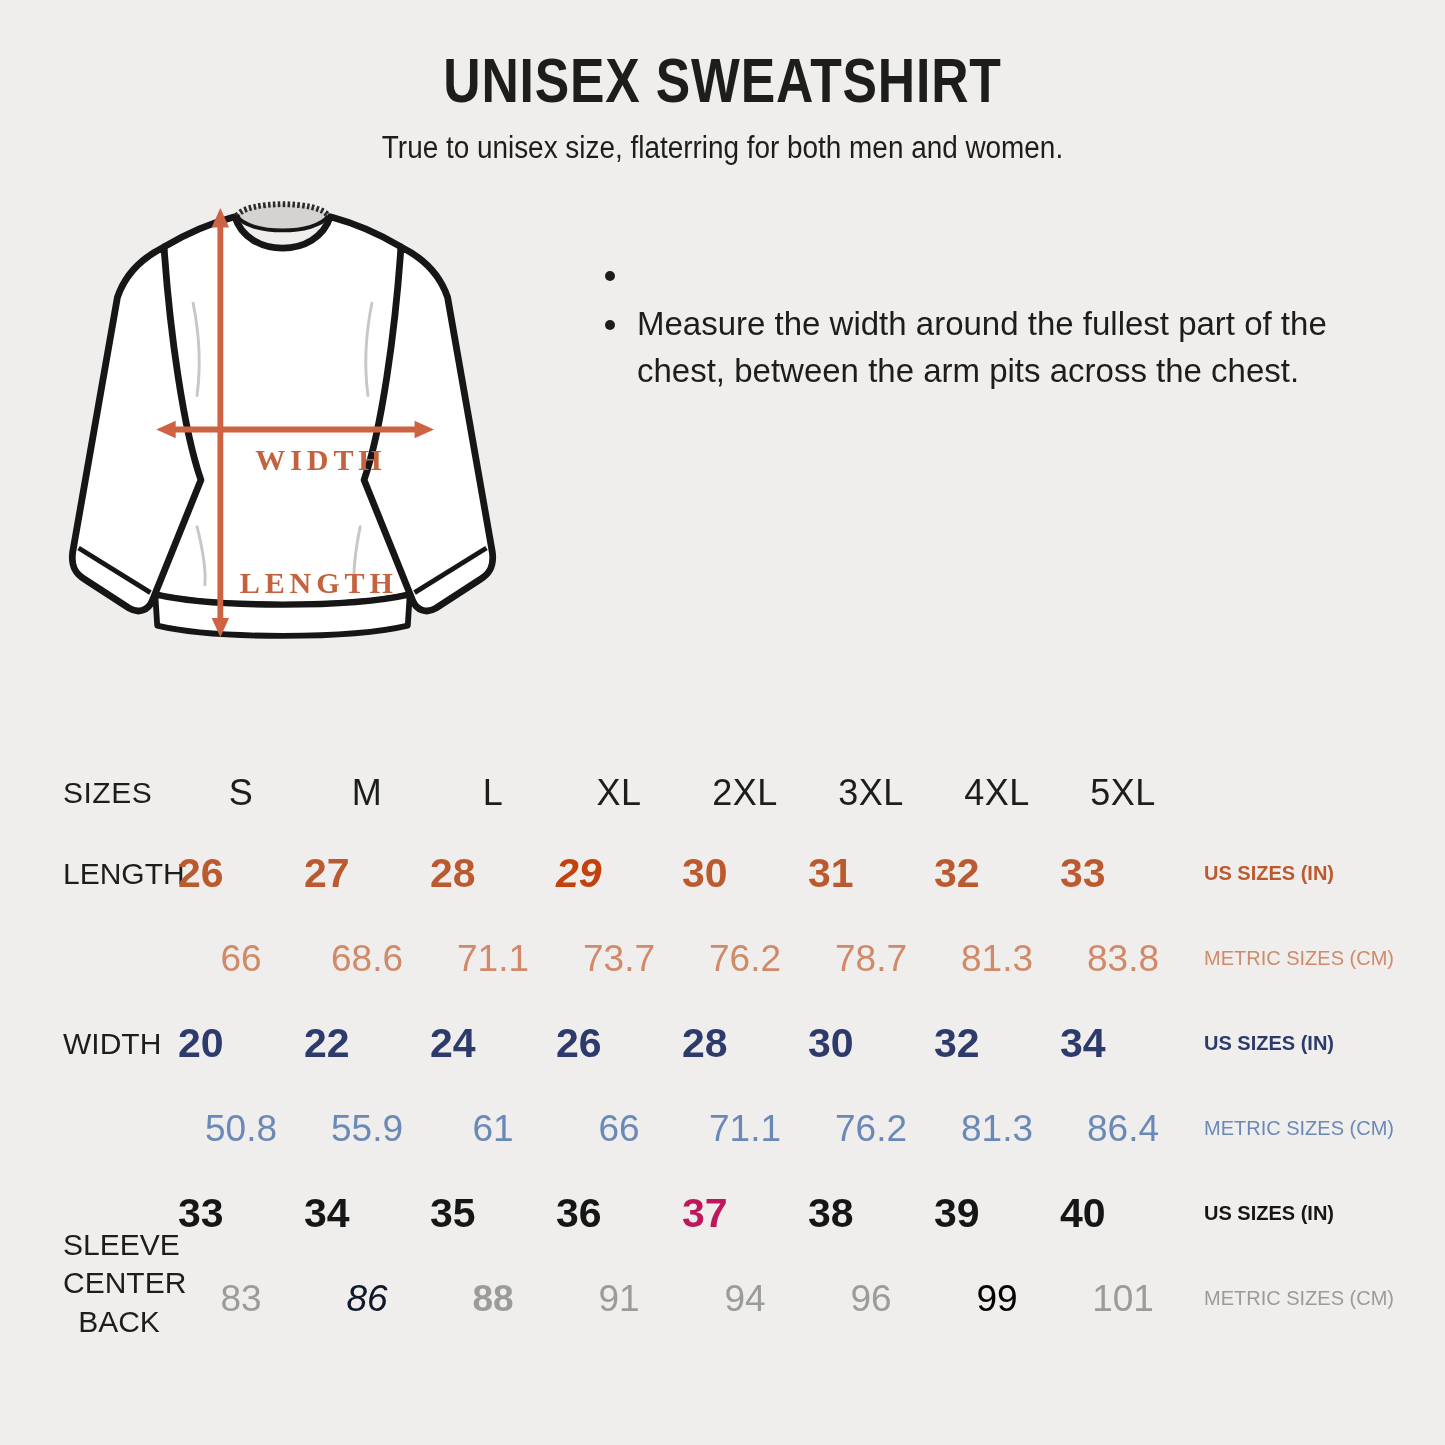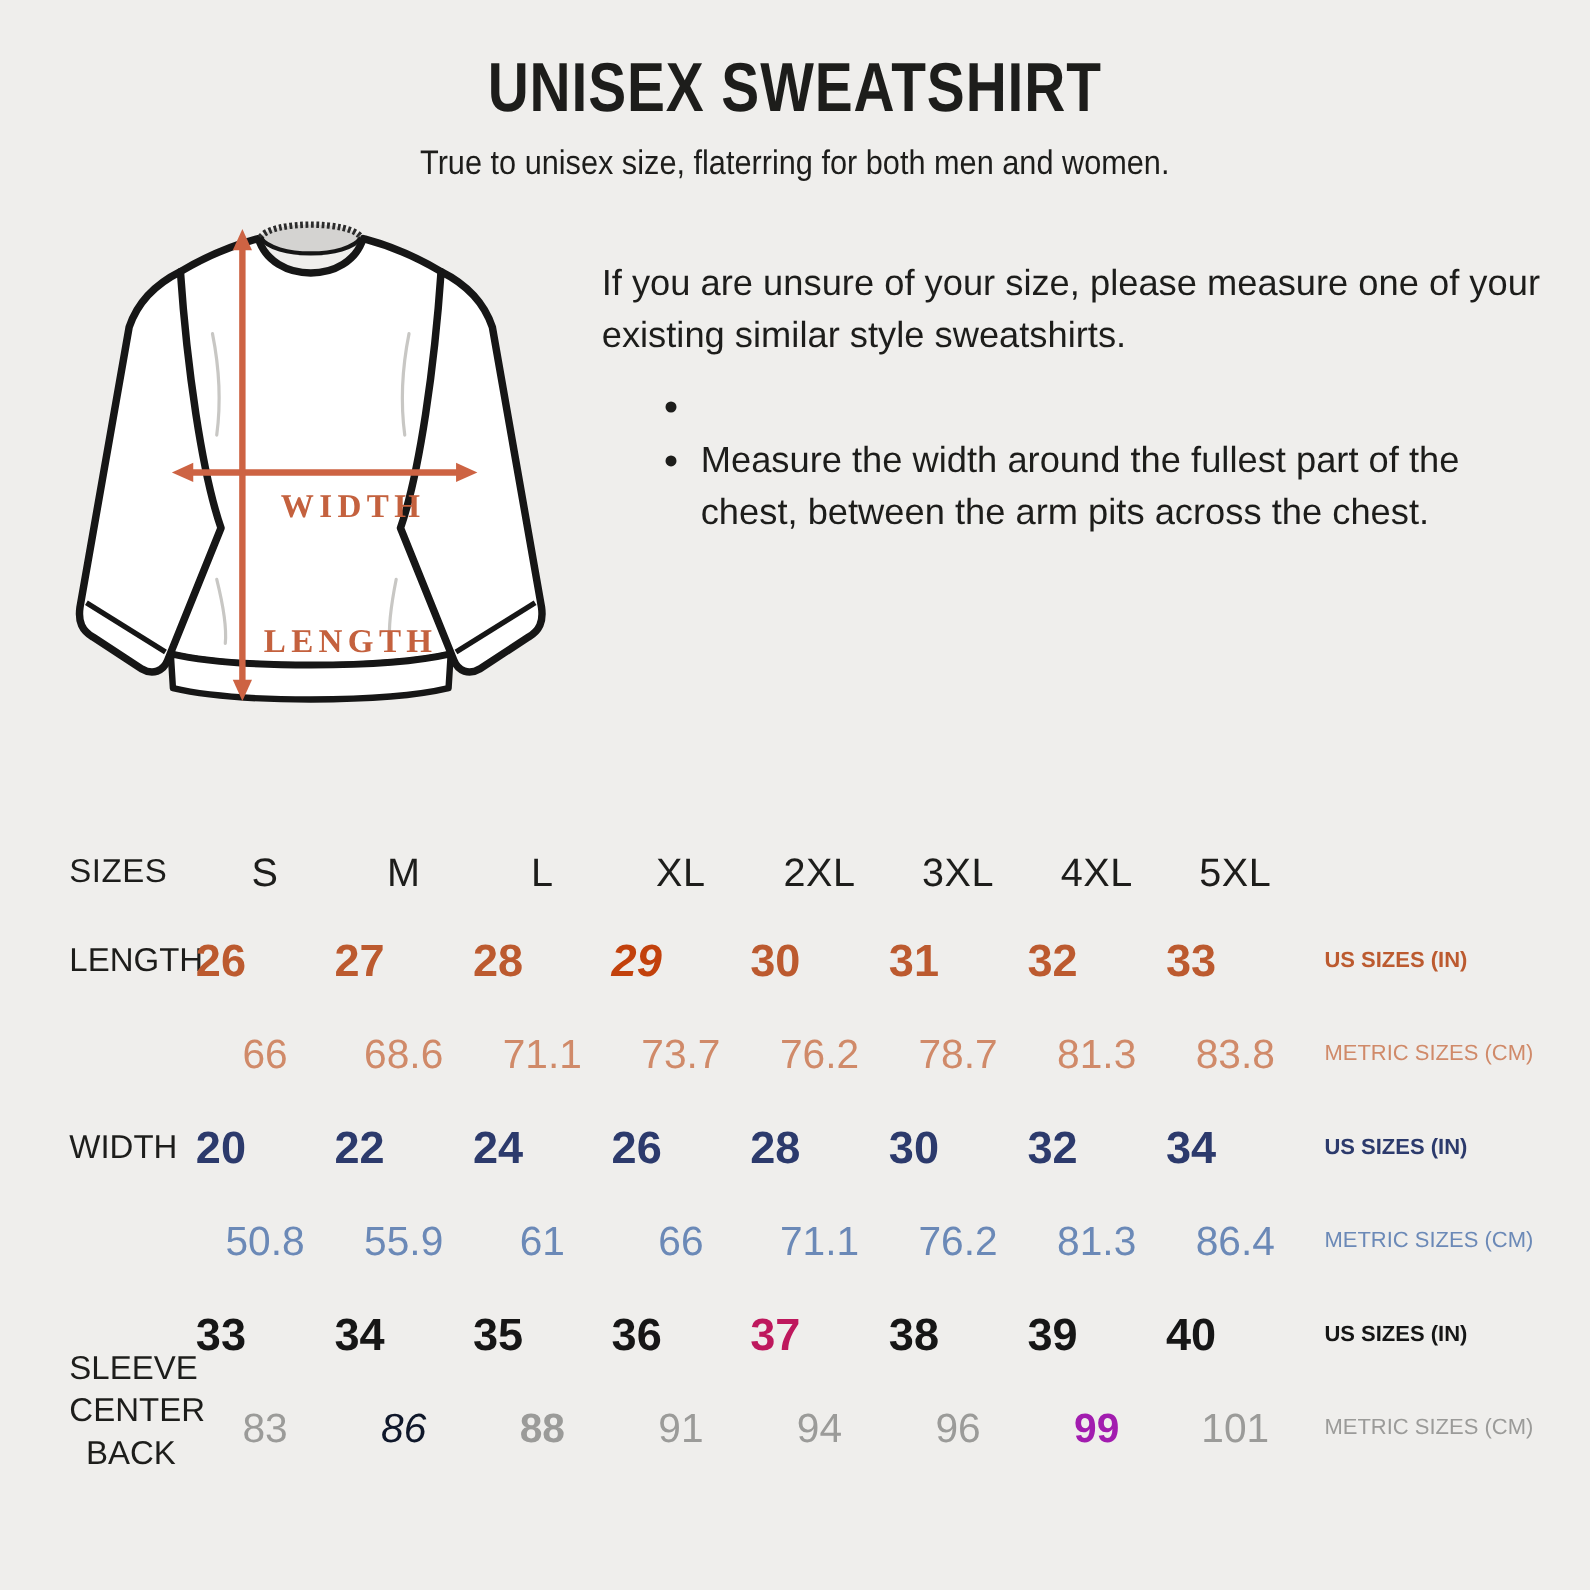--- a/index.html
+++ b/index.html
@@ -181,21 +181,20 @@
         <line x1="196" y1="34" x2="196" y2="452" stroke-width="6" stroke="#cd6343"></line>
         <polygon points="196,22 187,42 205,42" fill="#cd6343"></polygon>
         <polygon points="196,464 187,444 205,444" fill="#cd6343"></polygon>
       </g>
 
       <text class="measure-label" x="232" y="292" fill="#c4613e">WIDTH</text>
       <text class="measure-label" x="216" y="418" fill="#c4613e">LENGTH</text>
     </svg>
 
     <div class="instructions">
-      <p class="intro">If you are unsure of your size, please measure one of your existing similar style sweatshirts.</p>
       <div class="bullet-list">
         <div class="bullet">
           <span class="dot"></span>
         </div>
         <div class="bullet">
           <span class="dot"></span>
           <span>Measure the width around the fullest part of the chest, between the arm pits across the chest.</span>
         </div>
       </div>
     </div>
@@ -271,19 +270,19 @@
         <div class="cell-us" style="color: rgb(22, 22, 22); grid-column: 7;">38</div>
         <div class="cell-us" style="color: rgb(22, 22, 22); grid-column: 8;">39</div>
         <div class="cell-us" style="color: rgb(22, 22, 22); grid-column: 9;">40</div>
         <div class="cell-unit us" style="color: rgb(22, 22, 22);">US SIZES (IN)</div>
         <div class="cell-metric" style="color: rgb(155, 155, 153); grid-column: 2;">83</div>
         <div class="cell-metric" style="color: #0f172a; grid-column: 3; font-style: italic;">86</div>
         <div class="cell-metric" style="color: rgb(155, 155, 153); grid-column: 4; font-weight: bold;">88</div>
         <div class="cell-metric" style="color: rgb(155, 155, 153); grid-column: 5;">91</div>
         <div class="cell-metric" style="color: rgb(155, 155, 153); grid-column: 6;">94</div>
         <div class="cell-metric" style="color: rgb(155, 155, 153); grid-column: 7;">96</div>
-        <div class="cell-metric" style="color: #a21caf; grid-column: 8; font-weight: bold;">99</div>
+        <div class="cell-metric" style="color: #000000; grid-column: 8;">99</div>
         <div class="cell-metric" style="color: rgb(155, 155, 153); grid-column: 9;">101</div>
         <div class="cell-unit metric" style="color: rgb(155, 155, 153);">METRIC SIZES (CM)</div>
       </div>
     </div>
 
 </div>
 
 </body></html>

